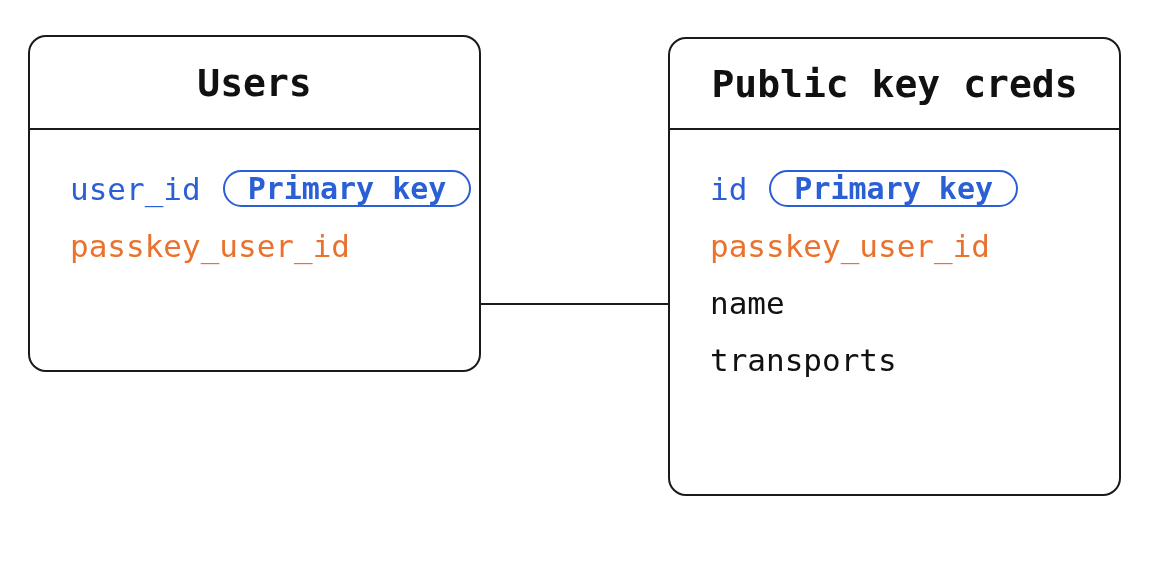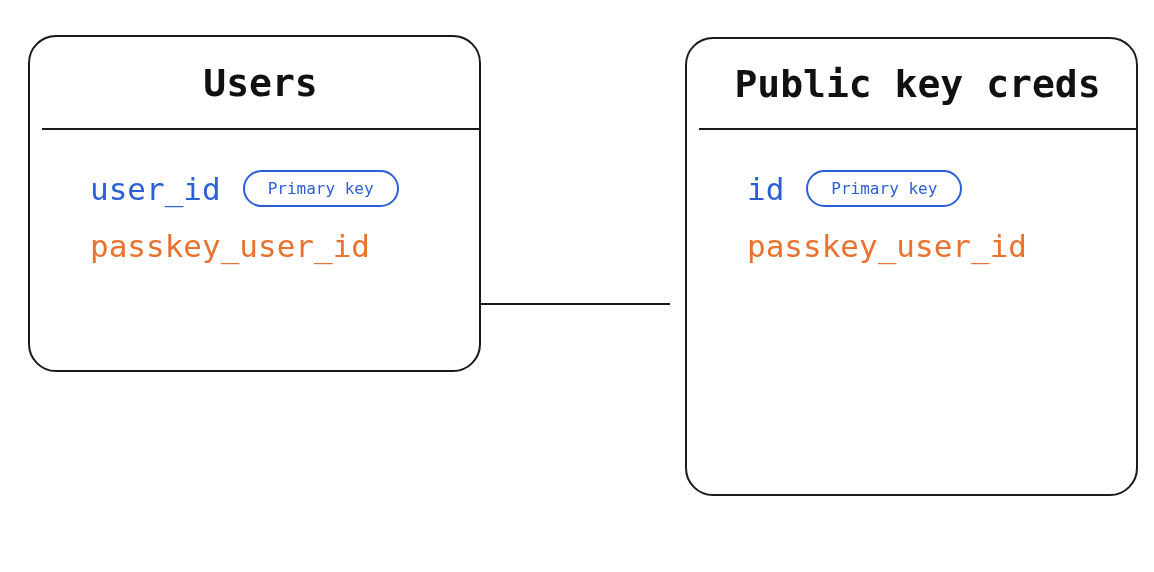--- a/index.html
+++ b/index.html
@@ -21,31 +21,30 @@
     top: 303px;
     width: 190px;
     height: 2px;
     background: var(--border, #1a1a1a);
   }
   .card {
     position: absolute;
     box-sizing: border-box;
     background: var(--background, #ffffff);
     border: 2px solid var(--border, #1a1a1a);
-    border-radius: 28px;
-    padding-left: 12px;
+    border-radius: 18px;
   }
   .card-users {
     left: 28px;
     top: 35px;
     width: 453px;
     height: 337px;
   }
   .card-creds {
-    left: 685px;
+    left: 668px;
     top: 37px;
     width: 453px;
     height: 459px;
   }
   .card-header {
     display: flex;
     align-items: center;
     justify-content: center;
     border-bottom: 2px solid var(--border, #1a1a1a);
   }
@@ -58,42 +57,41 @@
     color: var(--text-black, #111111);
     white-space: nowrap;
   }
   .card-body {
     padding: 30px 24px 0 40px;
   }
   .field-row {
     height: 57px;
     display: flex;
     align-items: center;
-    margin-left: 8px;
   }
   .field-name {
     font-size: 31px;
     color: var(--text-black, #111111);
     white-space: nowrap;
   }
   .field-name.pk { color: var(--primary-key-blue, #2B5FD6); }
   .field-name.ref { color: var(--reference-orange, #E9722F); }
   .badge {
     box-sizing: border-box;
     display: inline-flex;
     align-items: center;
     justify-content: center;
     margin-left: 22px;
     height: 37px;
     padding: 0 23px;
     border: 2px solid var(--primary-key-blue, #2B5FD6);
     border-radius: 19px;
     color: var(--primary-key-blue, #2B5FD6);
-    font-size: 16px;
-    font-weight: normal;
+    font-size: 30px;
+    font-weight: bold;
     white-space: nowrap;
   }
 </style>
 </head>
 <body>
 
 <div class="canvas">
 
   <div class="connector"></div>
 
@@ -117,16 +115,22 @@
       <h2 class="card-title">Public key creds</h2>
     </header>
     <div class="card-body">
       <div class="field-row">
         <span class="field-name pk">id</span>
         <span class="badge">Primary key</span>
       </div>
       <div class="field-row">
         <span class="field-name ref">passkey_user_id</span>
       </div>
+      <div class="field-row">
+        <span class="field-name">name</span>
+      </div>
+      <div class="field-row">
+        <span class="field-name">transports</span>
+      </div>
     </div>
   </section>
 
 </div>
 
 </body></html>

